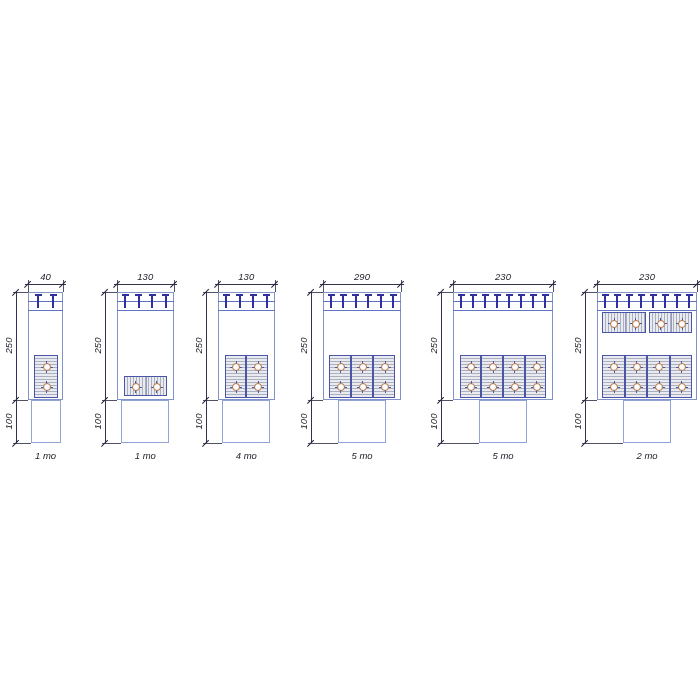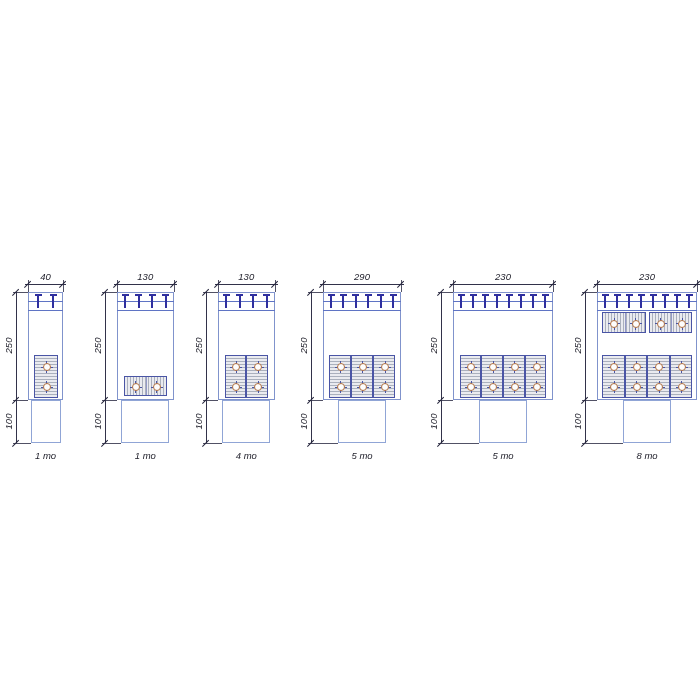--- a/index.html
+++ b/index.html
@@ -497,16 +497,16 @@
         <div class="dim-text abs" style="left: 627px; top: 271px; width: 40px;">230</div>
         <div class="dim-line-v abs" style="left: 585px; top: 292px; height: 151px;"></div>
         <div class="ext-line-h abs" style="left: 582px; top: 292px; width: 15px;"></div>
         <div class="ext-line-h abs" style="left: 582px; top: 400px; width: 15px;"></div>
         <div class="ext-line-h abs" style="left: 582px; top: 443px; width: 41px;"></div>
         <div class="tick abs" style="left: 584.3px; top: 287.5px;"></div>
         <div class="tick abs" style="left: 584.3px; top: 395.5px;"></div>
         <div class="tick abs" style="left: 584.3px; top: 438.5px;"></div>
         <div class="dim-text rot abs" style="left: 562px; top: 340px; width: 30px;">250</div>
         <div class="dim-text rot abs" style="left: 562px; top: 415.5px; width: 30px;">100</div>
-        <div class="type-label abs" style="left: 622px; top: 450px; width: 50px;">8 то</div>
+        <div class="type-label abs" style="left: 622px; top: 450px; width: 50px;">2 то</div>
       </div>
     </div>
 </div>
 
 </body></html>

